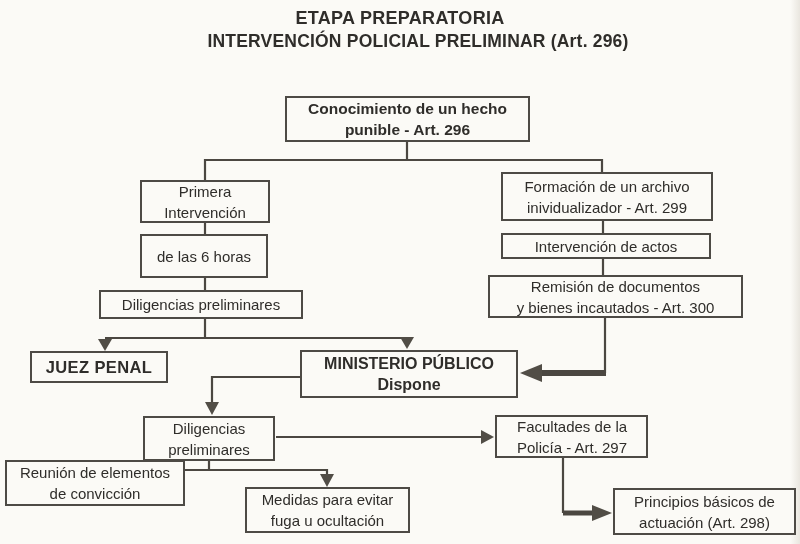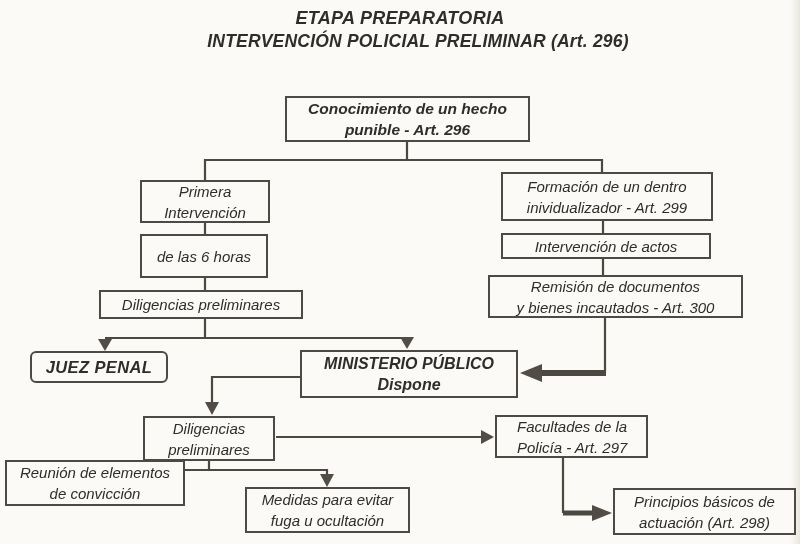--- a/index.html
+++ b/index.html
@@ -9,21 +9,20 @@
     --border:#4d4a45;
     --text:#2f2d2a;
   }
   html,body{margin:0;padding:0;}
   body{background:#e8e8e8;font-family:"Liberation Sans",sans-serif;}
   #canvas{
     position:relative;
     width:800px;height:544px;
     background:linear-gradient(to right, var(--background) 98.8%, #e9e6df);
     overflow:hidden;
-    font-style:italic;
   }
   #title{
     position:absolute;left:0;top:7px;width:100%;
     text-align:center;color:var(--text);
     font-weight:bold;
   }
   #title .t1{font-size:18px;line-height:23px;letter-spacing:.3px;}
   #title .t2{font-size:17.5px;line-height:23px;letter-spacing:.2px;padding-left:36px;}
   svg.wires{position:absolute;left:0;top:0;}
   .cline{stroke:var(--line);stroke-width:2.2;fill:none;}
@@ -34,21 +33,21 @@
     position:absolute;
     border:2px solid var(--border);
     box-sizing:border-box;
     display:flex;flex-direction:column;justify-content:center;align-items:center;
     text-align:center;color:var(--text);
     font-size:15px;line-height:21px;
     background:var(--background);
   }
   .node span{display:block;white-space:nowrap;}
   .node.bold{font-weight:bold;}
-  .node.caps{font-size:16.5px;letter-spacing:.4px;border-radius:6px;}
+  .node.caps{font-size:16.5px;letter-spacing:.4px;}
   .node.mp{font-size:16px;}
 </style>
 </head>
 <body>
 
 <div id="canvas">
 
   <div id="title">
     <div class="t1">ETAPA PREPARATORIA</div>
     <div class="t2">INTERVENCIÓN POLICIAL PRELIMINAR (Art. 296)</div>
@@ -114,21 +113,21 @@
   <div class="node bold caps" style="left:30px;top:351px;width:138px;height:32px">
     <span>JUEZ PENAL</span>
   </div>
 
   <div class="node bold mp" style="left:300px;top:350px;width:218px;height:48px">
     <span>MINISTERIO PÚBLICO</span>
     <span>Dispone</span>
   </div>
 
   <div class="node" style="left:501px;top:172px;width:212px;height:49px">
-    <span>Formación de un dentro</span>
+    <span>Formación de un archivo</span>
     <span>inividualizador - Art. 299</span>
   </div>
 
   <div class="node" style="left:501px;top:233px;width:210px;height:26px">
     <span>Intervención de actos</span>
   </div>
 
   <div class="node" style="left:488px;top:275px;width:255px;height:43px">
     <span>Remisión de documentos</span>
     <span>y bienes incautados - Art. 300</span>

